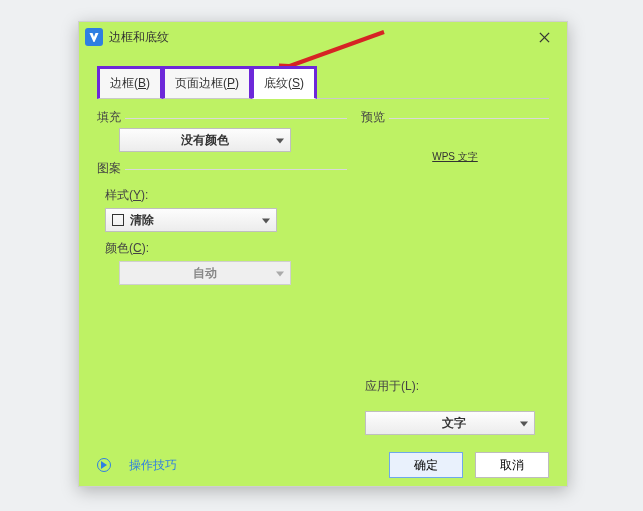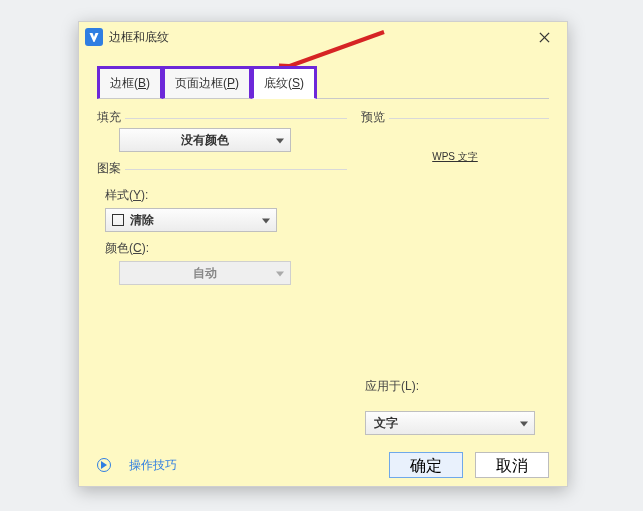--- a/index.html
+++ b/index.html
@@ -1,19 +1,19 @@
 <!DOCTYPE html>
 <html><head>
 <meta charset="utf-8">
 <style>
   * { box-sizing: border-box; margin: 0; padding: 0; font-family: "Microsoft YaHei", "PingFang SC", sans-serif; }
   body { background: #eef0f2; width: 643px; height: 511px; position: relative; }
   .dialog {
     position: absolute; left: 78px; top: 21px; width: 490px; height: 466px;
-    background: #fef9c3; border: 1px solid #cfcfcf; box-shadow: 0 4px 16px rgba(0,0,0,.25);
+    background: #bef264; border: 1px solid #cfcfcf; box-shadow: 0 4px 16px rgba(0,0,0,.25);
     display: flex; flex-direction: column;
   }
   .titlebar { display: flex; align-items: center; padding: 4px 6px; border-bottom: 1px solid transparent; }
   .app-icon { width: 18px; height: 18px; background: #2f7ee2; border-radius: 3px; display: flex; align-items: center; justify-content: center; margin-right: 6px; }
   .app-icon svg { width: 12px; height: 12px; fill: #fff; }
   .title { font-size: 12px; color: #333; }
   .close { margin-left: auto; width: 34px; height: 22px; display: flex; align-items: center; justify-content: center; cursor: default; }
   .close svg { width: 11px; height: 11px; stroke: #333; stroke-width: 1.4; }
 
   .tabstrip { display: flex; padding: 12px 18px 0 18px; gap: 0; }
@@ -47,28 +47,28 @@
   .dropdown .caret { position: absolute; right: 6px; top: 50%; transform: translateY(-50%); }
   .dropdown .caret svg { width: 8px; height: 6px; }
   .dropdown.style-dd { justify-content: flex-start; padding-left: 6px; margin-left: 8px; }
   .style-icon { width: 12px; height: 12px; border: 1px solid #333; margin-right: 6px; }
 
   .preview-box {
     flex: 1; min-height: 220px; display: flex; align-items: flex-start; justify-content: center;
     font-size: 10px; color: #333; padding: 10px; text-decoration: underline;
   }
   .apply-label { font-size: 12px; color: #444; margin: 6px 0 4px 4px; }
-  .apply-dd { width: 170px; margin-left: 4px; justify-content: flex-start; padding-left: 8px; }
+  .apply-dd { width: 170px; margin-left: 4px; justify-content: center; padding-left: 8px; }
 
   .footer { display: flex; align-items: center; padding: 10px 18px 14px 18px; border-top: 1px solid transparent; }
   .tips { display: flex; align-items: center; gap: 18px; color: #2f7ee2; font-size: 12px; }
   .tips .ico { width: 14px; height: 14px; border: 1.4px solid #2f7ee2; border-radius: 50%; display: flex; align-items: center; justify-content: center; }
   .tips .ico svg { width: 6px; height: 8px; fill: #2f7ee2; }
   .btns { margin-left: auto; display: flex; gap: 12px; }
-  .btn { width: 74px; height: 26px; font-size: 16px; border: 1px solid #bdbdbd; background: #fff; display: flex; align-items: flex-end; justify-content: center; }
+  .btn { width: 74px; height: 26px; font-size: 12px; border: 1px solid #bdbdbd; background: #fff; display: flex; align-items: center; justify-content: center; }
   .btn.primary { border: 1px solid #6fa8ea; background: #e9f1fc; }
 
   .arrow { position: absolute; left: 279px; top: 27px; pointer-events: none; }
 </style>
 </head>
 <body>
 
 <div class="dialog">
 
   <div class="titlebar">

